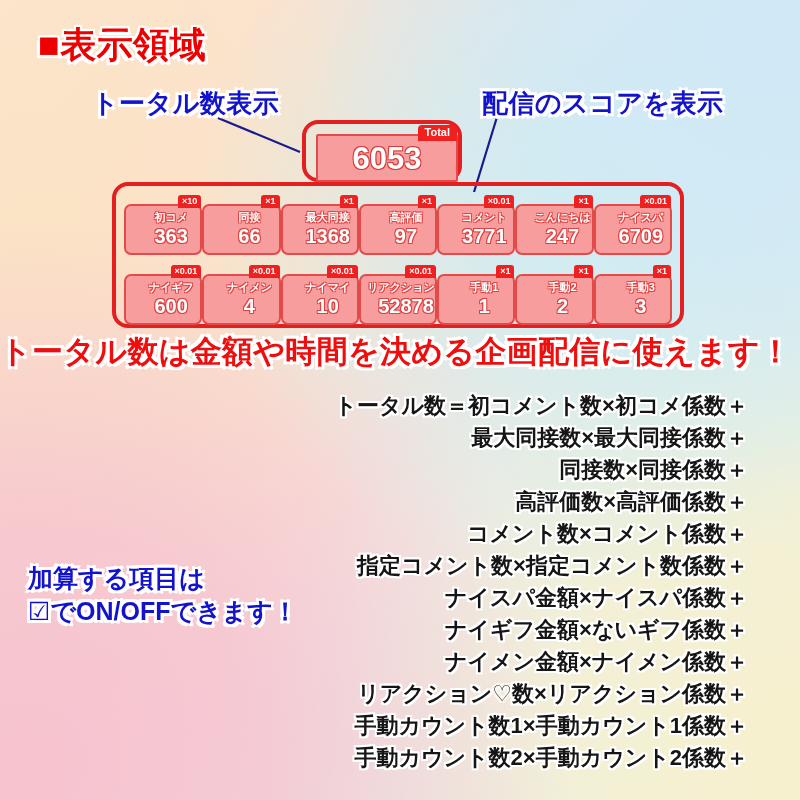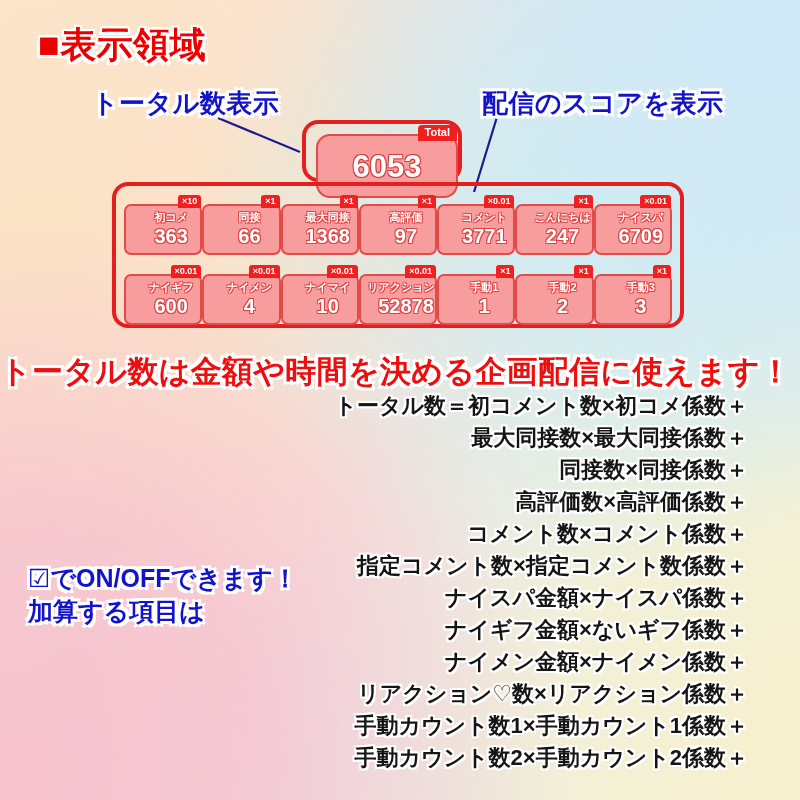--- a/index.html
+++ b/index.html
@@ -94,25 +94,25 @@
     border: 4px solid #e41f1f;
     border-radius: 16px;
     box-sizing: border-box;
     background: rgba(255,255,255,0.0);
   }
   .total-inner {
     position: absolute;
     left: 10px;
     top: 10px;
     width: 142px;
-    height: 64px;
+    height: 48px;
     box-sizing: border-box;
     background: #f79d9d;
     border: 2px solid #e34b4b;
-    border-radius: 14px;
+    border-radius: 2px;
     display: flex;
     align-items: center;
     justify-content: center;
   }
   .total-value {
     font-size: 31px;
     font-weight: bold;
     color: #ffffff;
     line-height: 1;
     text-shadow: 1px 1px 0 #d83b3b, -1px 1px 0 #d83b3b, 1px -1px 0 #d83b3b, -1px -1px 0 #d83b3b;
@@ -202,21 +202,21 @@
     padding: 1px 4px 2px 4px;
     border-radius: 3px 3px 0 0;
     white-space: nowrap;
     z-index: 2;
   }
 
   
   .headline {
     position: absolute;
     left: 0;
-    top: 351px;
+    top: 331px;
     width: 736px;
     text-align: center;
     font-size: 31px;
     font-weight: bold;
     color: #ee0e0e;
     white-space: nowrap;
     letter-spacing: 0.3px;
     text-shadow:
       2px 0 0 #fff, -2px 0 0 #fff, 0 2px 0 #fff, 0 -2px 0 #fff,
       2px 2px 0 #fff, -2px 2px 0 #fff, 2px -2px 0 #fff, -2px -2px 0 #fff,
@@ -366,22 +366,22 @@
             <span class="stat-label">手動3</span>
             <span class="stat-value">3</span>
           </div>
         </div>
       </div>
   </div>
 
   <div class="headline">トータル数は金額や時間を決める企画配信に使えます！</div>
 
   <div class="anno-left">
+    <div>加算する項目は</div>
     <div>☑でON/OFFできます！</div>
-    <div>加算する項目は</div>
   </div>
 
   <div class="formula" id="formula-block">
       <div class="formula-line">トータル数＝初コメント数×初コメ係数＋</div>
       <div class="formula-line">最大同接数×最大同接係数＋</div>
       <div class="formula-line">同接数×同接係数＋</div>
       <div class="formula-line">高評価数×高評価係数＋</div>
       <div class="formula-line">コメント数×コメント係数＋</div>
       <div class="formula-line">指定コメント数×指定コメント数係数＋</div>
       <div class="formula-line">ナイスパ金額×ナイスパ係数＋</div>

